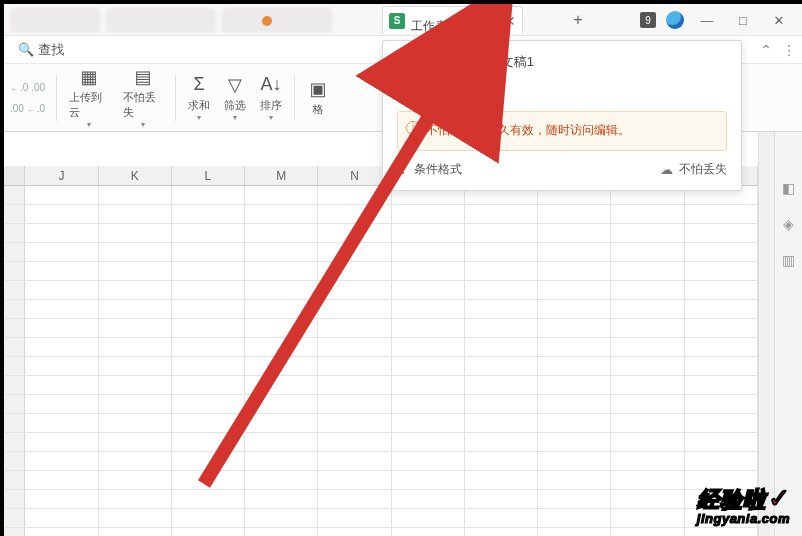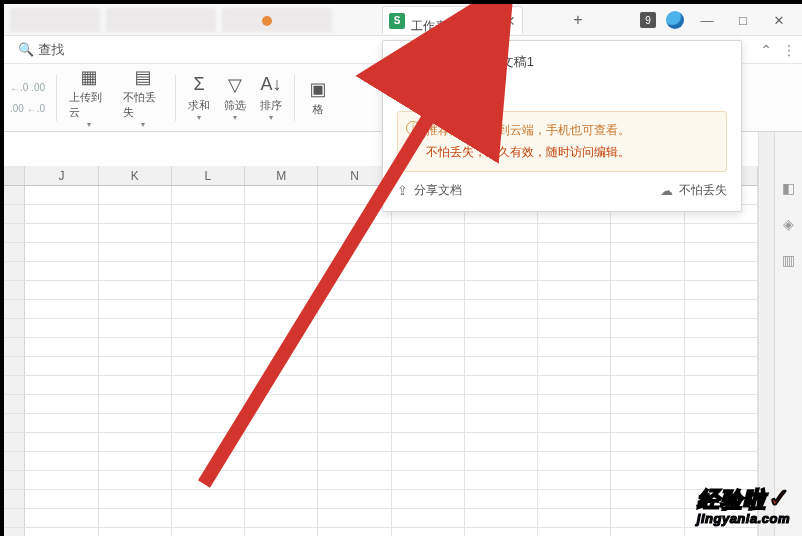--- a/index.html
+++ b/index.html
@@ -656,27 +656,26 @@
     <div class="line1">
       <span class="file-icon">🗎</span>
       <span>工作表 在 演示文稿1</span>
     </div>
     <div class="line2">
       <span class="save-icon">🖫</span>
       <span>未保存</span>
     </div>
     <div class="promo">
       <span class="info-icon">i</span>
-      <div class="l1">推荐文档备份到云端，手机也可查看。</div>
       <div class="l2">不怕丢失，永久有效，随时访问编辑。</div>
     </div>
     <div class="bottom">
       <span>
         <span class="share-icon">⇪</span>
-        <span>分享文档</span>
+        <span>条件格式</span>
       </span>
       <span>
         <span class="cloud-ico">☁</span>
         <span>不怕丢失</span>
       </span>
     </div>
   </div>
 
   <svg class="arrow-svg">
     <defs>

